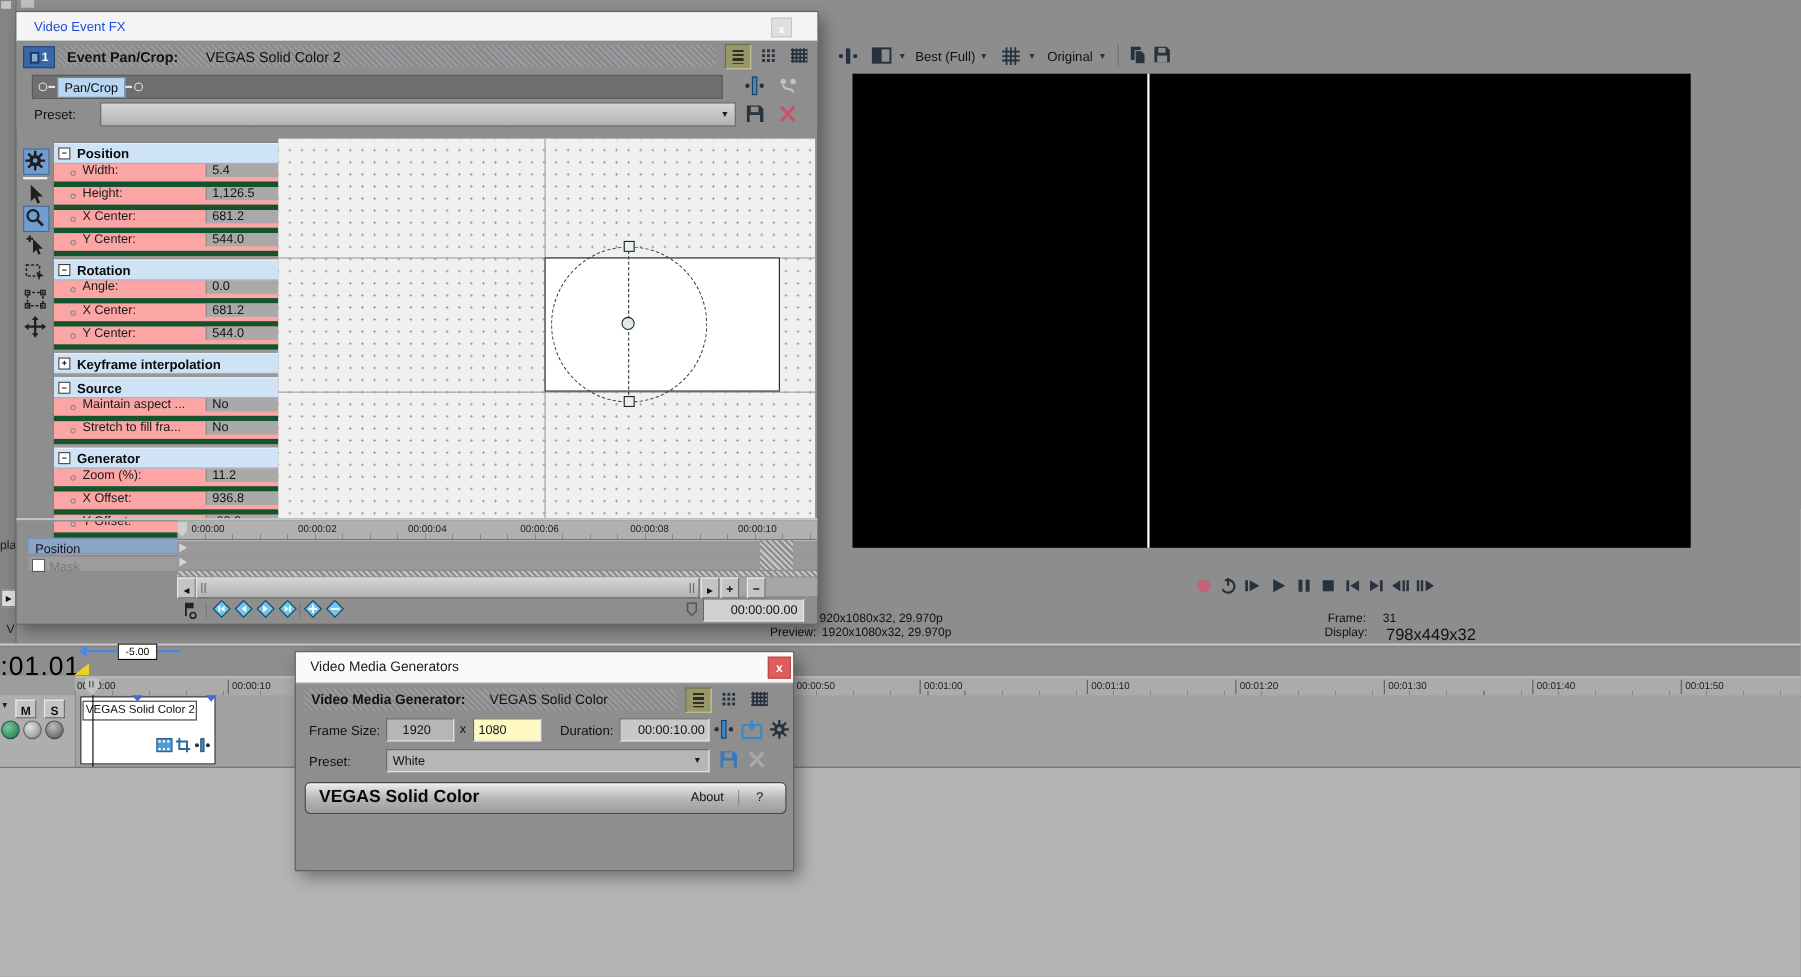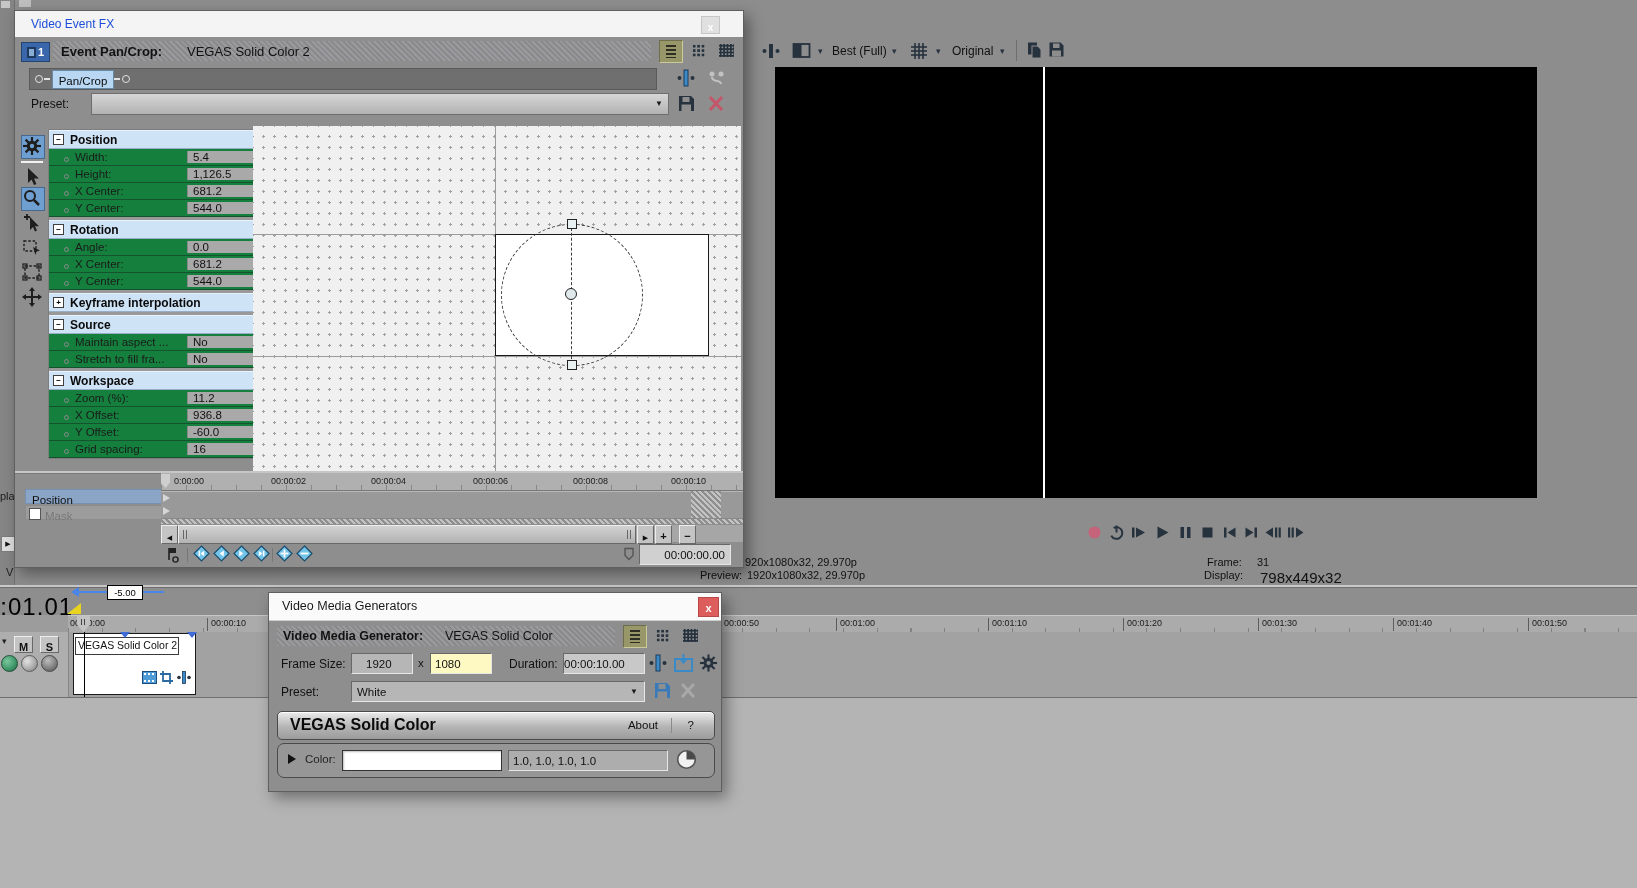--- a/index.html
+++ b/index.html
@@ -11,21 +11,21 @@
   .btn3d{background:#c4c4c4;border:1px solid;border-color:#ededed #686868 #686868 #ededed}
   .inset{border:1px solid;border-color:#686868 #e6e6e6 #e6e6e6 #686868}
   .win{background:#8e8e8e;border:1px solid #5f5f5f;box-shadow:5px 6px 14px rgba(0,0,0,.38)}
   .titlebar{background:#f4f4f4;border-bottom:1px solid #cfcfcf}
   
   .phdr{height:17px;background:#cfe3f7;display:flex;align-items:center;padding-left:4px;
         border-top:1px solid #e8f2fc;border-bottom:1px solid #98aec6;
         font-weight:bold;font-size:12px;color:#0a0a0a}
   .tog{width:9px;height:9px;background:#fff;border:1px solid #3f3f3f;font:bold 8px/9px "Liberation Sans",sans-serif;
        text-align:center;margin-right:6px;color:#000}
-  .prow{height:16px;display:flex;align-items:center;background:#15803d;border-bottom:1px solid #14532d}
+  .prow{height:16px;display:flex;align-items:flex-start;background:#fca5a5;border-bottom:5px solid #14532d}
   .prow .lbl{flex:0 0 112px;padding-left:26px;font-size:11.5px;color:#1a1a1a;position:relative;
              display:flex;align-items:center}
   .prow .lbl::before{content:"";position:absolute;left:15px;top:6px;width:3px;height:3px;
              border:1px solid #8a8a8a;border-radius:50%}
   .prow .val{flex:1;border-left:1px solid #8a8a8a;padding-left:5px;font-size:11.5px;color:#101010;
              background:#a9a9a9;display:flex;align-items:center}
   .pgap{height:3px;background:#999}
   
   .dots{background-color:#f0f0f0;
         background-image:radial-gradient(circle,#9f9f9f 1px,rgba(0,0,0,0) 1.2px);
@@ -452,21 +452,21 @@
         <span class="lbl">Maintain aspect ...</span>
         <span class="val">No</span>
       </div>
     <div class="prow">
         <span class="lbl">Stretch to fill fra...</span>
         <span class="val">No</span>
       </div>
     <div class="pgap"></div>
     <div class="phdr">
       <span class="tog">−</span>
-      <span>Workspace</span>
+      <span>Generator</span>
     </div>
     <div class="prow">
         <span class="lbl">Zoom (%):</span>
         <span class="val">11.2</span>
       </div>
     <div class="prow">
         <span class="lbl">X Offset:</span>
         <span class="val">936.8</span>
       </div>
     <div class="prow">
@@ -617,21 +617,21 @@
     </div>
 
   <span class="a txt" style="left:12px;top:64px;font-size:12px">Frame Size:</span>
   <div class="a inset" style="left:82px;top:60px;width:60px;height:19px;background:#b6b6b6">
     <span class="txt" style="font-size:11.5px;line-height:19px;padding-left:14px">1920</span></div>
   <span class="a txt" style="left:149px;top:64px;font-size:11.5px">x</span>
   <div class="a inset" style="left:161px;top:60px;width:60px;height:19px;background:#fef9c3">
     <span class="txt" style="font-size:11.5px;line-height:19px;padding-left:4px">1080</span></div>
   <span class="a txt" style="left:240px;top:64px;font-size:12px">Duration:</span>
   <div class="a inset" style="left:294px;top:60px;width:80px;height:19px;background:#c8c8c8">
-    <span class="txt" style="font-size:11.5px;line-height:19px;padding-left:0">00:00:10.00</span></div>
+    <span class="txt" style="font-size:11.5px;line-height:19px;padding-left:16px">00:00:10.00</span></div>
   <span class="a" style="left:380px;top:60px">
     <svg width="18" height="20" viewBox="0 0 18 20">
         <rect x="7" y="2" width="4" height="16" fill="#3a8ac8" stroke="#1a3a5a"></rect>
         <circle cx="2.5" cy="10" r="2" fill="#26323e"></circle>
         <circle cx="15.5" cy="10" r="2" fill="#26323e"></circle>
       </svg>
     </span>
   <span class="a" style="left:404px;top:60px">
     <svg width="21" height="20" viewBox="0 0 21 20">
         <rect x="2" y="6" width="17" height="12" fill="none" stroke="#3a8ac8" stroke-width="2"></rect>
@@ -670,27 +670,13 @@
       </svg>
     </span>
 
   <div class="a" style="left:8px;top:118px;width:436px;height:27px;border:1px solid #4a4a4a;border-radius:5px;background:linear-gradient(#ececec,#b4b4b4 55%,#9c9c9c);box-shadow:inset 0 1px 0 #fff">
     <span class="a txt" style="left:12px;top:4px;font-size:16px;font-weight:bold;color:#0a0a0a">VEGAS Solid Color</span>
     <span class="a txt" style="right:56px;top:7px;font-size:11.5px">About</span>
     <div class="a" style="right:42px;top:6px;width:1px;height:15px;background:#8a8a8a"></div>
     <span class="a txt" style="right:20px;top:7px;font-size:11.5px">?</span>
   </div>
 
-  <div class="a" style="left:8px;top:150px;width:436px;height:33px;border:1px solid #4a4a4a;border-radius:7px;background:#969696">
-    <span class="a" style="left:10px;top:10px;width:0;height:0;border-top:5.5px solid transparent;border-bottom:5.5px solid transparent;border-left:8px solid #111"></span>
-    <span class="a txt" style="left:27px;top:9px;font-size:11.5px;color:#1f1f1f">Color:</span>
-    <div class="a" style="left:64px;top:6px;width:158px;height:19px;background:#ffffff;border:1px solid #333;box-shadow:inset 1px 1px 2px rgba(0,0,0,.25)"></div>
-    <div class="a inset" style="left:230px;top:6px;width:158px;height:19px;background:#adadad">
-      <span class="txt" style="font-size:11.5px;line-height:19px;padding-left:4px">1.0, 1.0, 1.0, 1.0</span>
-    </div>
-    <span class="a" style="left:398px;top:5px">
-      <svg width="21" height="21" viewBox="0 0 18 18">
-          <circle cx="9" cy="9" r="7.5" fill="#f2f2f2" stroke="#555" stroke-width="1.4"></circle>
-          <path d="M9 9 L9 1.5 A7.5 7.5 0 0 1 16.5 9 Z" fill="#4a4a4a"></path>
-        </svg>
-    </span>
-  </div>
 </div>
 
 </body></html>

